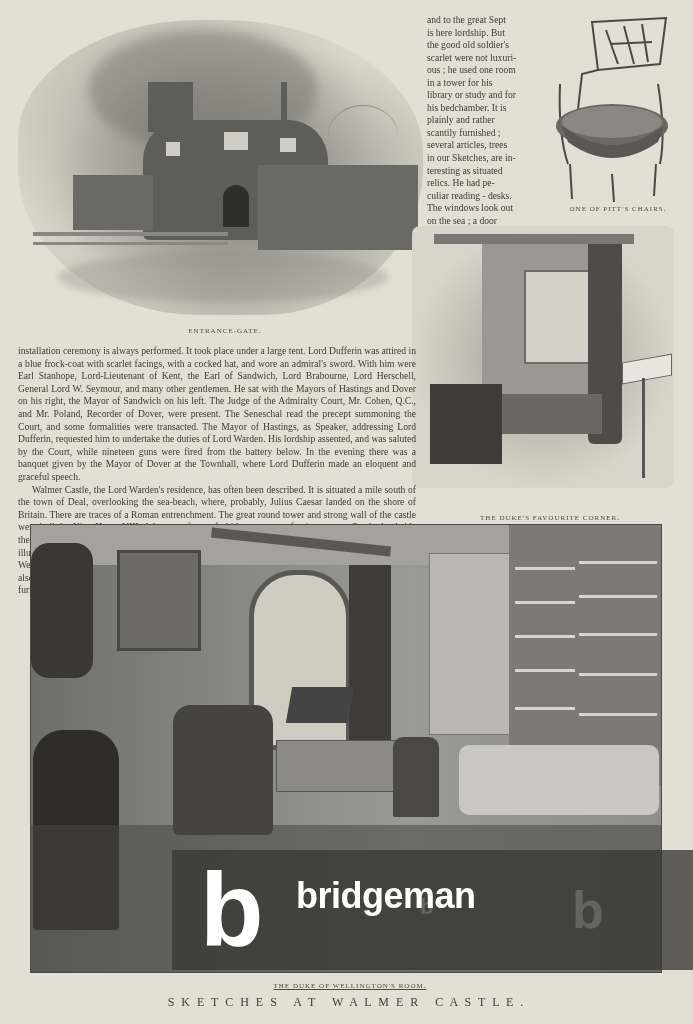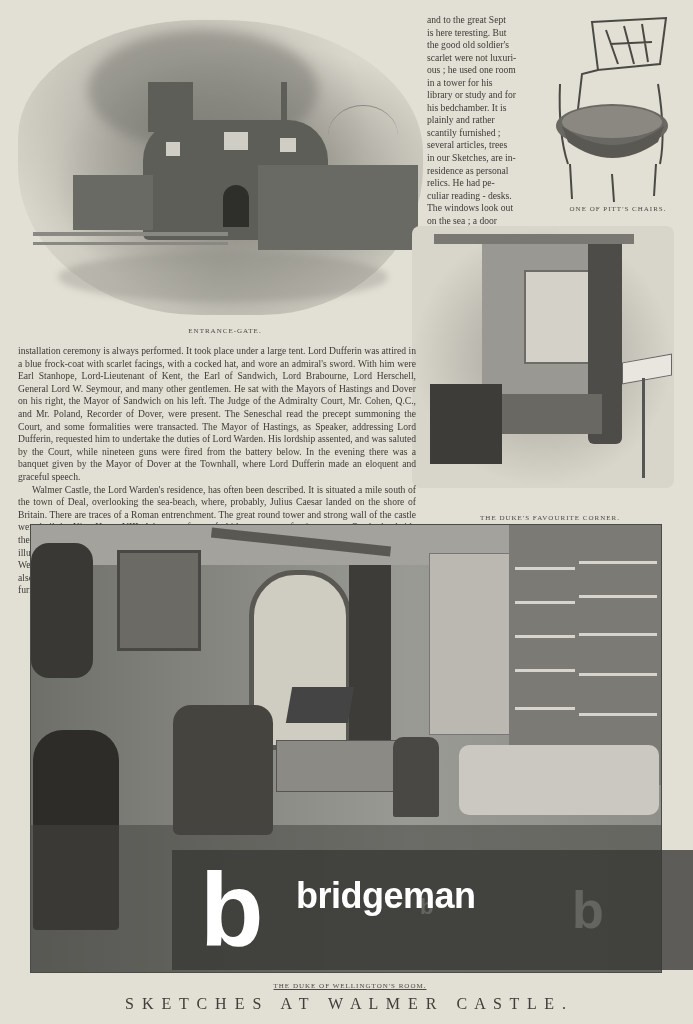--- a/index.html
+++ b/index.html
@@ -104,32 +104,32 @@
   <div class="abs fence" style="left:15px;top:222px;width:195px;height:3px;"></div>
 
   <div class="abs" style="left:310px;top:85px;width:70px;height:60px;border-top:1px solid #666;border-radius:50% 50% 0 0;opacity:0.6;"></div>
 
   <div class="abs" style="left:40px;top:232px;width:330px;height:50px;border-radius:50%;background:rgba(140,140,132,0.35);filter:blur(3px);"></div>
 </div>
 <div class="abs caption" style="left:150px;top:327px;width:150px;">Entrance-Gate.</div>
 
 <div class="abs col-text" style="left:427px;top:14px;width:114px;">
   <div>and to the great Sept</div>
-  <div>is here teresting. But</div>
+  <div>is here lordship. But</div>
   <div>the good old soldier's</div>
   <div>scarlet were not luxuri-</div>
   <div>ous ; he used one room</div>
   <div>in a tower for his</div>
   <div>library or study and for</div>
   <div>his bedchamber. It is</div>
   <div>plainly and rather</div>
   <div>scantily furnished ;</div>
   <div>several articles, trees</div>
   <div>in our Sketches, are in-</div>
-  <div>residence as personal</div>
+  <div>teresting as situated</div>
   <div>relics. He had pe-</div>
   <div>culiar reading - desks.</div>
   <div>The windows look out</div>
   <div>on the sea ; a door</div>
   <div>allowed “the Duke” to</div>
   <div>step forth upon the</div>
   <div>ramparts, as he usually</div>
   <div>did at six o'clock on</div>
   <div>fine summer mornings.</div>
 </div>
@@ -198,13 +198,13 @@
 <div id="watermark" class="abs">
   <div id="wm-b">b</div>
   <div id="wm-text">
     <div>bridgeman</div>
   </div>
   <div class="ghost-b" style="left:248px;top:44px;font-size:22px;">b</div>
   <div class="ghost-b" style="left:400px;top:30px;font-size:52px;">b</div>
 </div>
 
 <div class="abs caption" style="left:180px;top:982px;width:340px;text-decoration:underline;">The Duke of Wellington's Room.</div>
-<div class="abs" style="left:0;top:995px;width:693px;text-align:center;font-size:16px;letter-spacing:2px;white-space:pre;color:#3e3e3a;">S K E T C H E S   A T   W A L M E R   C A S T L E .</div>
+<div class="abs" style="left:0;top:995px;width:693px;text-align:center;font-size:12px;letter-spacing:2px;white-space:pre;color:#3e3e3a;">S K E T C H E S   A T   W A L M E R   C A S T L E .</div>
 
 </body></html>

